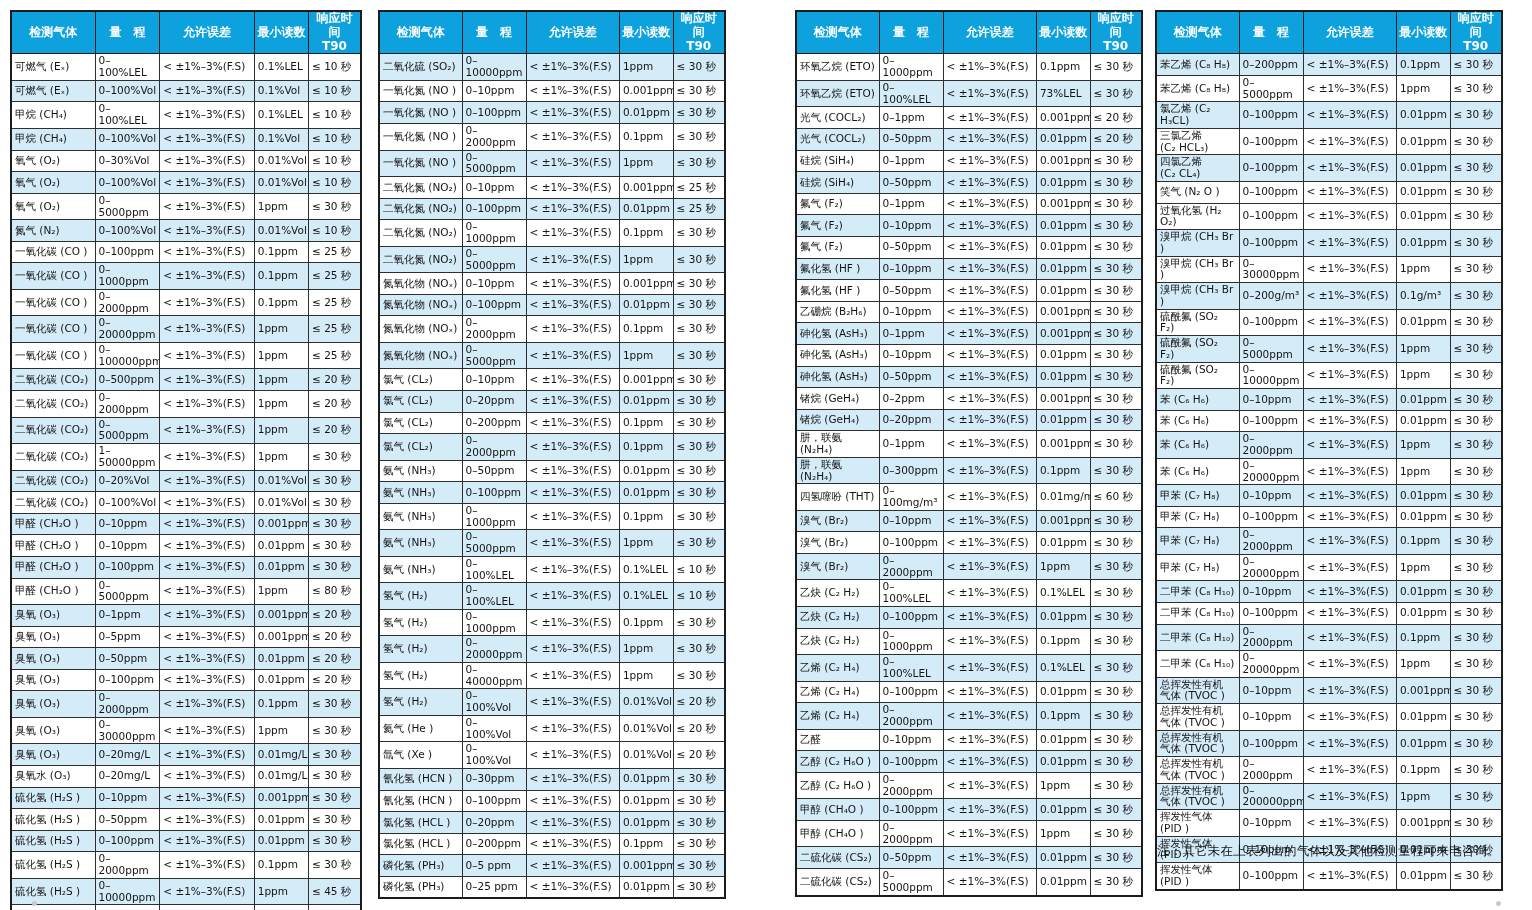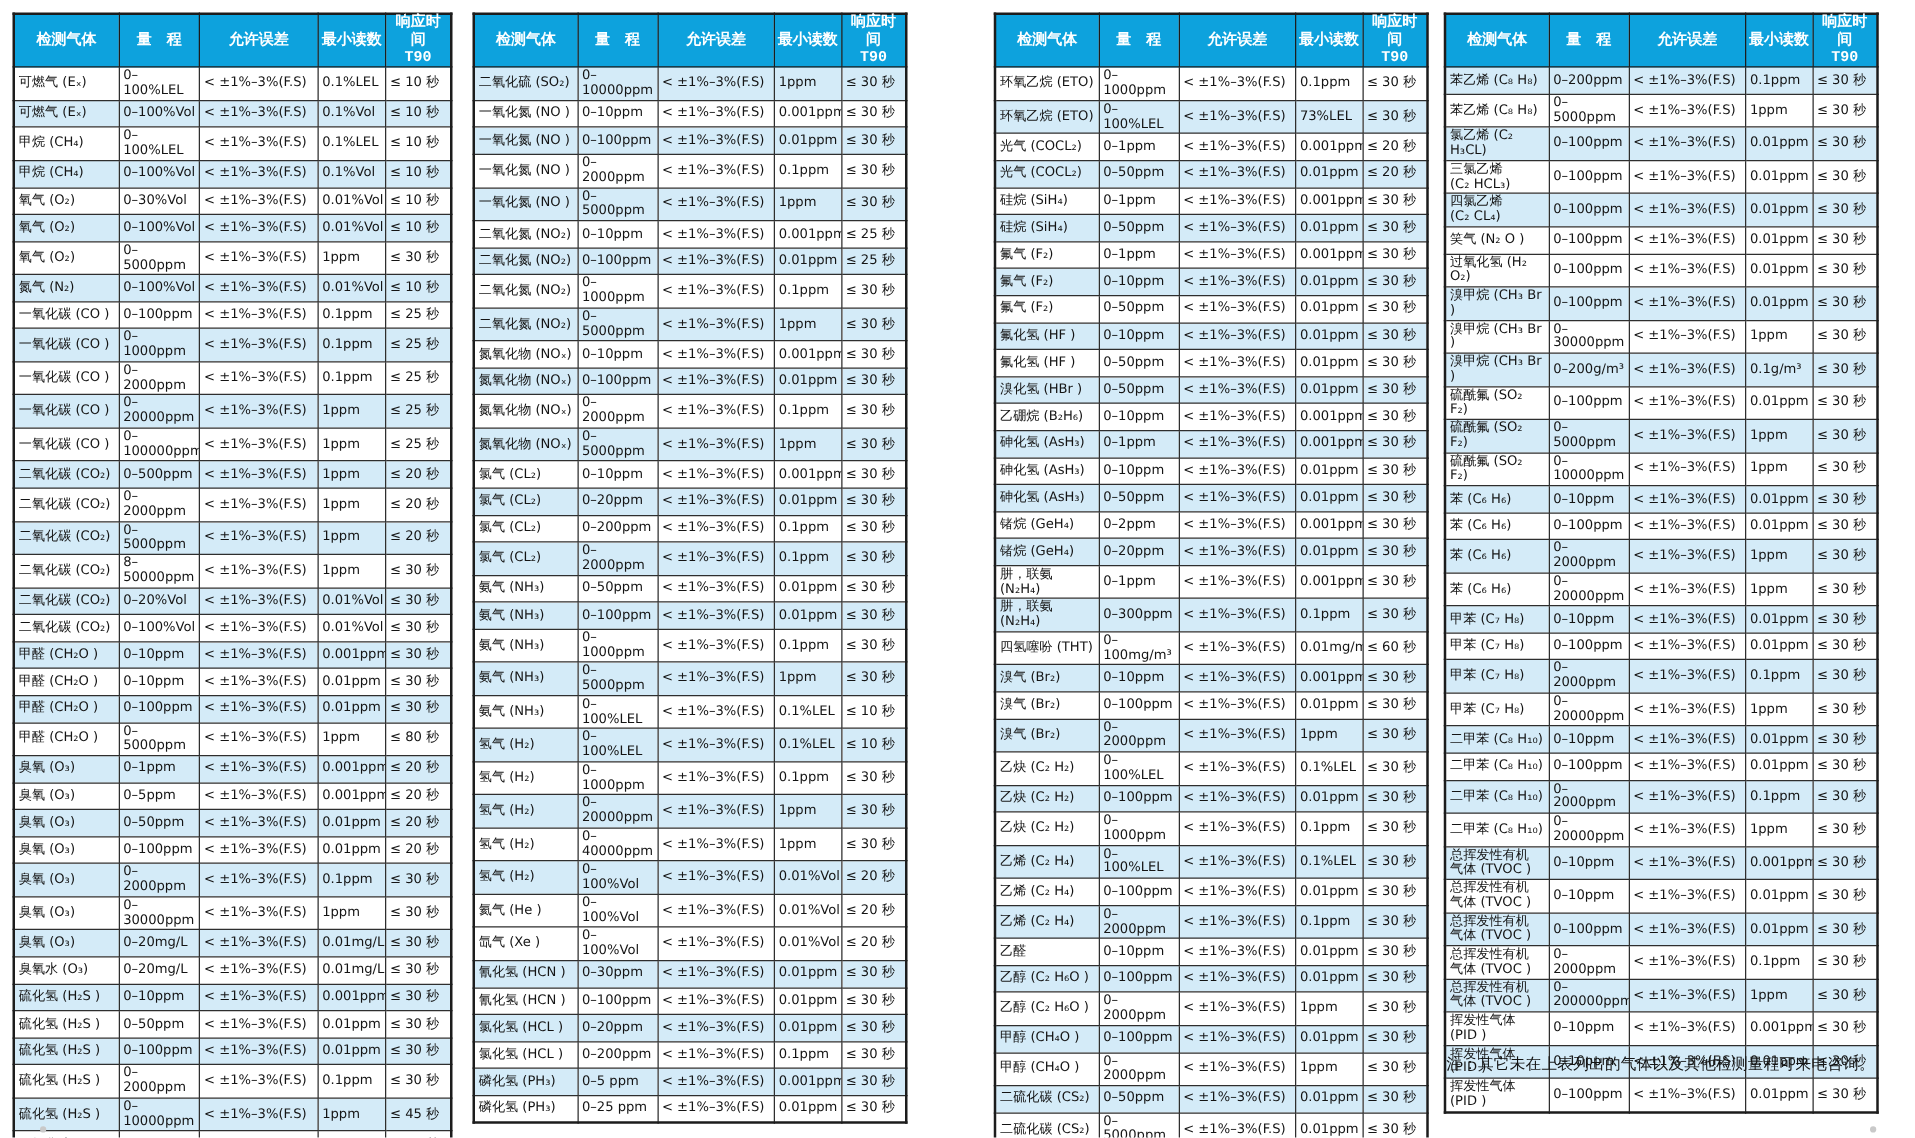--- a/index.html
+++ b/index.html
@@ -10,21 +10,21 @@
   }
   .spec-table{position:absolute;top:10px;border-collapse:collapse;table-layout:fixed;
     border:2px solid #1c1c1c;background:#fff;}
   #table-1{left:10px;width:352px;}
   #table-2{left:378px;width:348px;}
   #table-3{left:795px;width:348px;}
   #table-4{left:1155px;width:348px;}
   .spec-table th{
     background:#0da2dd;color:#ffffff;font-size:12px;font-weight:bold;
     border:1px solid #1c1c1c;height:32px;padding:0 2px;line-height:1.15;
-    white-space:pre-line;text-align:center;font-family:Liberation Mono, monospace;
+    white-space:pre-line;text-align:center;
   }
   .spec-table td{
     border:1px solid #2e2e2e;font-size:10.5px;color:#141414;
     padding:1px 3px;height:18.6px;line-height:1.12;white-space:pre-line;
     overflow:hidden;background:#ffffff;
   }
   .spec-table tr.alt td{background:#d4ebf8;}
   .col-gas{width:24%;}  .col-range{width:18.5%;} .col-err{width:27%;}
   .col-min{width:15.5%;} .col-resp{width:15%;}
   td.c-gas,td.c-range,td.c-err,td.c-min,td.c-resp{text-align:left;}
@@ -166,21 +166,21 @@
         </tr>
         <tr class="alt">
           <td class="c-gas">二氧化碳 (CO₂)</td>
           <td class="c-range">0–5000ppm</td>
           <td class="c-err">&lt; ±1%–3%(F.S)</td>
           <td class="c-min">1ppm</td>
           <td class="c-resp">≤ 20 秒</td>
         </tr>
         <tr>
           <td class="c-gas">二氧化碳 (CO₂)</td>
-          <td class="c-range">8–50000ppm</td>
+          <td class="c-range">1–50000ppm</td>
           <td class="c-err">&lt; ±1%–3%(F.S)</td>
           <td class="c-min">1ppm</td>
           <td class="c-resp">≤ 30 秒</td>
         </tr>
         <tr class="alt">
           <td class="c-gas">二氧化碳 (CO₂)</td>
           <td class="c-range">0–20%Vol</td>
           <td class="c-err">&lt; ±1%–3%(F.S)</td>
           <td class="c-min">0.01%Vol</td>
           <td class="c-resp">≤ 30 秒</td>
@@ -675,27 +675,20 @@
           <td class="c-min">0.01ppm</td>
           <td class="c-resp">≤ 30 秒</td>
         </tr>
         <tr>
           <td class="c-gas">氟化氢 (HF )</td>
           <td class="c-range">0–50ppm</td>
           <td class="c-err">&lt; ±1%–3%(F.S)</td>
           <td class="c-min">0.01ppm</td>
           <td class="c-resp">≤ 30 秒</td>
         </tr>
-        <tr class="alt">
-          <td class="c-gas">溴化氢 (HBr )</td>
-          <td class="c-range">0–50ppm</td>
-          <td class="c-err">&lt; ±1%–3%(F.S)</td>
-          <td class="c-min">0.01ppm</td>
-          <td class="c-resp">≤ 30 秒</td>
-        </tr>
         <tr>
           <td class="c-gas">乙硼烷 (B₂H₆)</td>
           <td class="c-range">0–10ppm</td>
           <td class="c-err">&lt; ±1%–3%(F.S)</td>
           <td class="c-min">0.001ppm</td>
           <td class="c-resp">≤ 30 秒</td>
         </tr>
         <tr class="alt">
           <td class="c-gas">砷化氢 (AsH₃)</td>
           <td class="c-range">0–1ppm</td>

